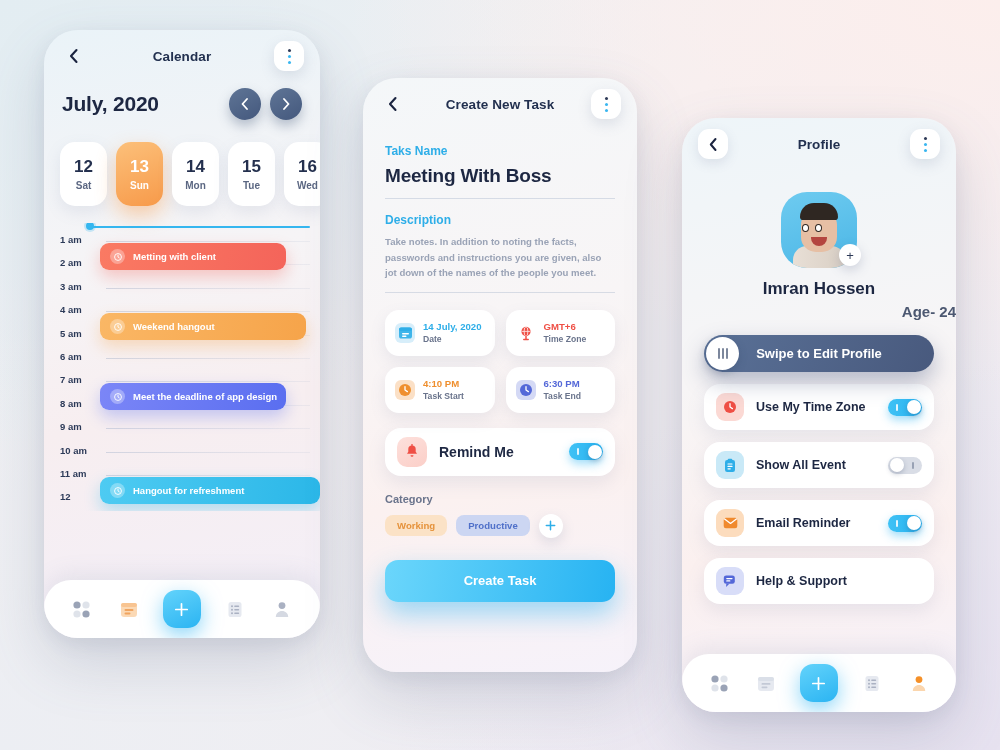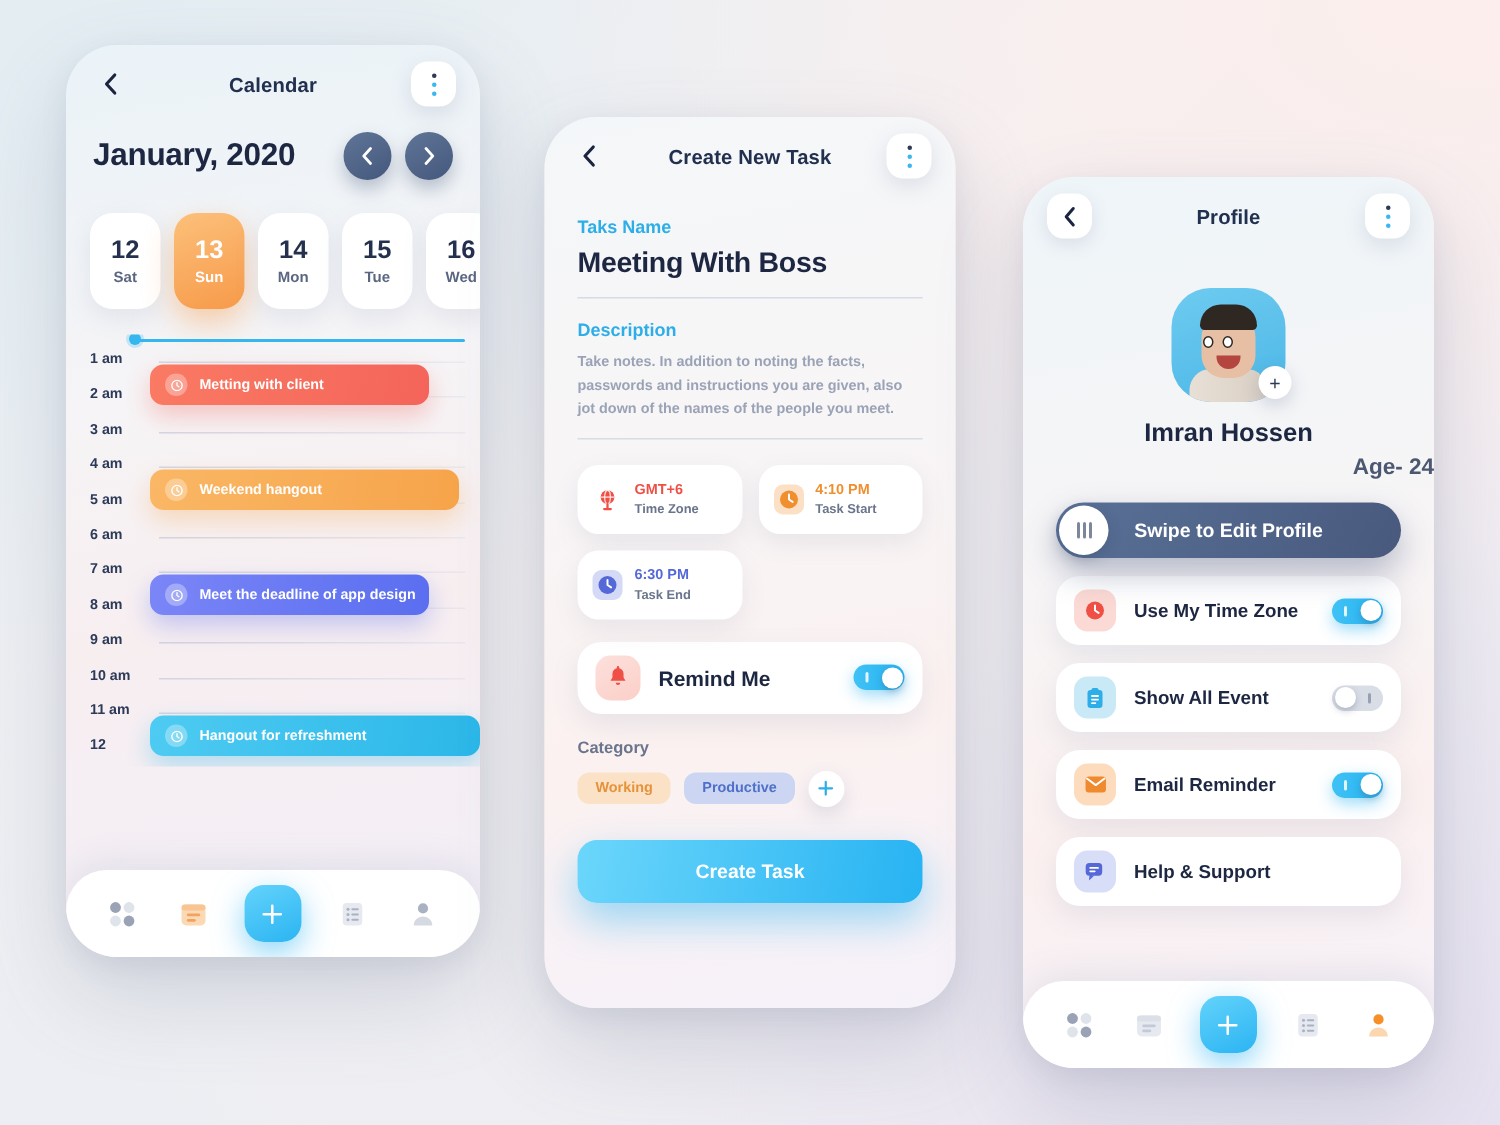--- a/index.html
+++ b/index.html
@@ -203,21 +203,21 @@
     </div>
     <div class="bar-title">Calendar</div>
     <div class="kebab">
         <i></i>
         <i></i>
         <i></i>
       </div>
   </div>
 
   <div class="month-row">
-    <div class="month-label">January, 2020</div>
+    <div class="month-label">July, 2020</div>
     <div class="month-navs">
       <div class="circ">
         <svg width="8" height="12" viewBox="0 0 8 12">
             <path d="M6 1 1.5 6 6 11" stroke="#fff" stroke-width="1.8" fill="none" stroke-linecap="round" stroke-linejoin="round"></path>
           </svg>
       </div>
       <div class="circ">
         <svg width="8" height="12" viewBox="0 0 8 12">
             <path d="M2 1 6.5 6 2 11" stroke="#fff" stroke-width="1.8" fill="none" stroke-linecap="round" stroke-linejoin="round"></path>
           </svg>
@@ -400,20 +400,34 @@
     <div class="fvalue">Meeting With Boss</div>
     <div class="fdiv"></div>
 
     <div class="flabel">Description</div>
     <div class="fdesc">Take notes. In addition to noting the facts, passwords and instructions you are given, also jot down of the names of the people you meet.</div>
     <div class="fdiv"></div>
   </div>
 
   <div class="grid2" id="task-meta-grid">
       <div class="minicard">
+        <div class="mico" style="background: rgb(215, 238, 250);">
+          <svg width="15" height="15" viewBox="0 0 15 15">
+            <rect x="1" y="2.6" width="13" height="11" rx="2.6" fill="#2eaee8" opacity=".9"></rect>
+            <rect x="1" y="2.6" width="13" height="3.4" rx="1.7" fill="#2eaee8"></rect>
+            <rect x="4" y="8" width="7" height="1.5" rx=".75" fill="#fff"></rect>
+            <rect x="4" y="10.6" width="4.5" height="1.5" rx=".75" fill="#fff"></rect>
+          </svg>
+        </div>
+        <div>
+          <div class="mtop" style="color: rgb(46, 174, 232);">14 July, 2020</div>
+          <div class="mbot">Date</div>
+        </div>
+      </div>
+      <div class="minicard">
         <div class="mico" style="background: transparent;">
           <svg width="16" height="16" viewBox="0 0 16 16">
             <circle cx="8" cy="6.4" r="4.6" fill="#ef4f45"></circle>
             <ellipse cx="8" cy="6.4" rx="1.9" ry="4.6" fill="none" stroke="#fff" stroke-width=".9" opacity=".8"></ellipse>
             <path d="M3.6 6.4h8.8" stroke="#fff" stroke-width=".9" opacity=".8"></path>
             <path d="M8 11v3.2M5.8 14.4h4.4" stroke="#ef4f45" stroke-width="1.5" stroke-linecap="round"></path>
           </svg>
         </div>
         <div>
           <div class="mtop" style="color: rgb(239, 79, 69);">GMT+6</div>

